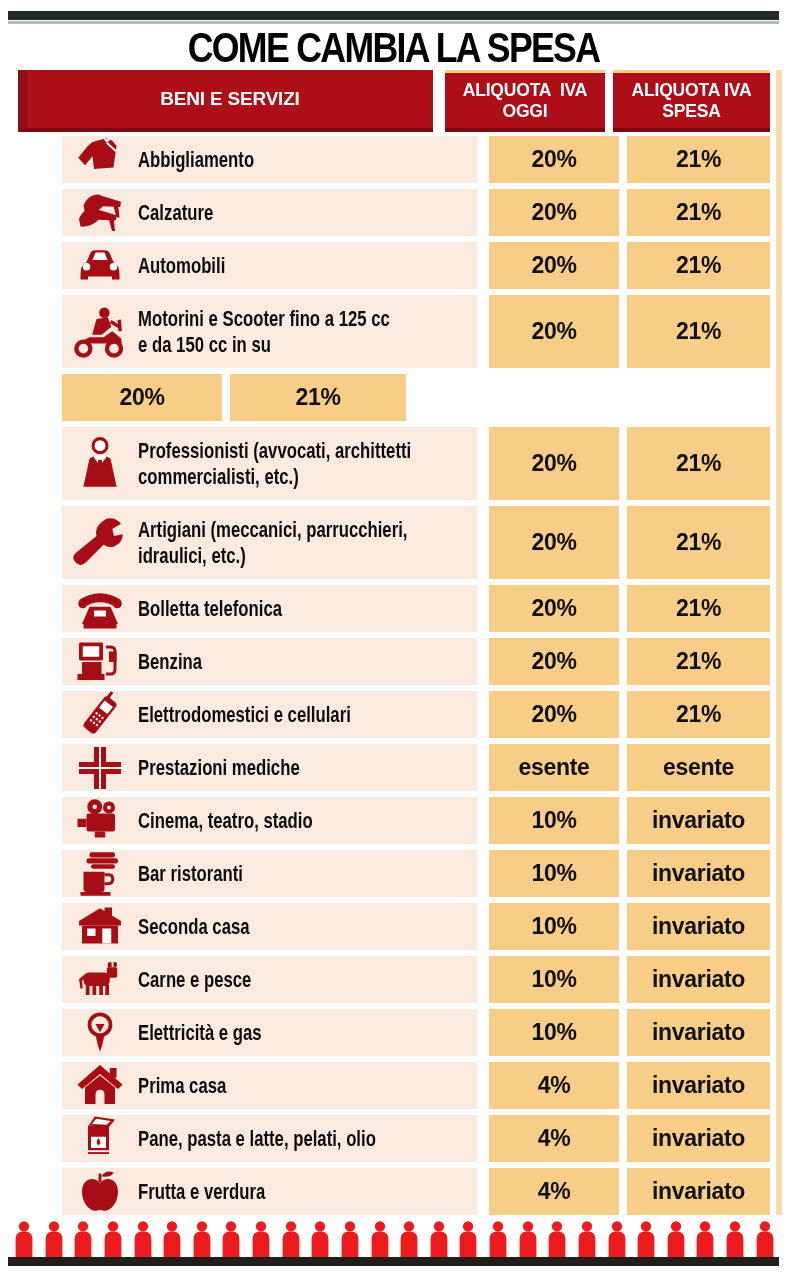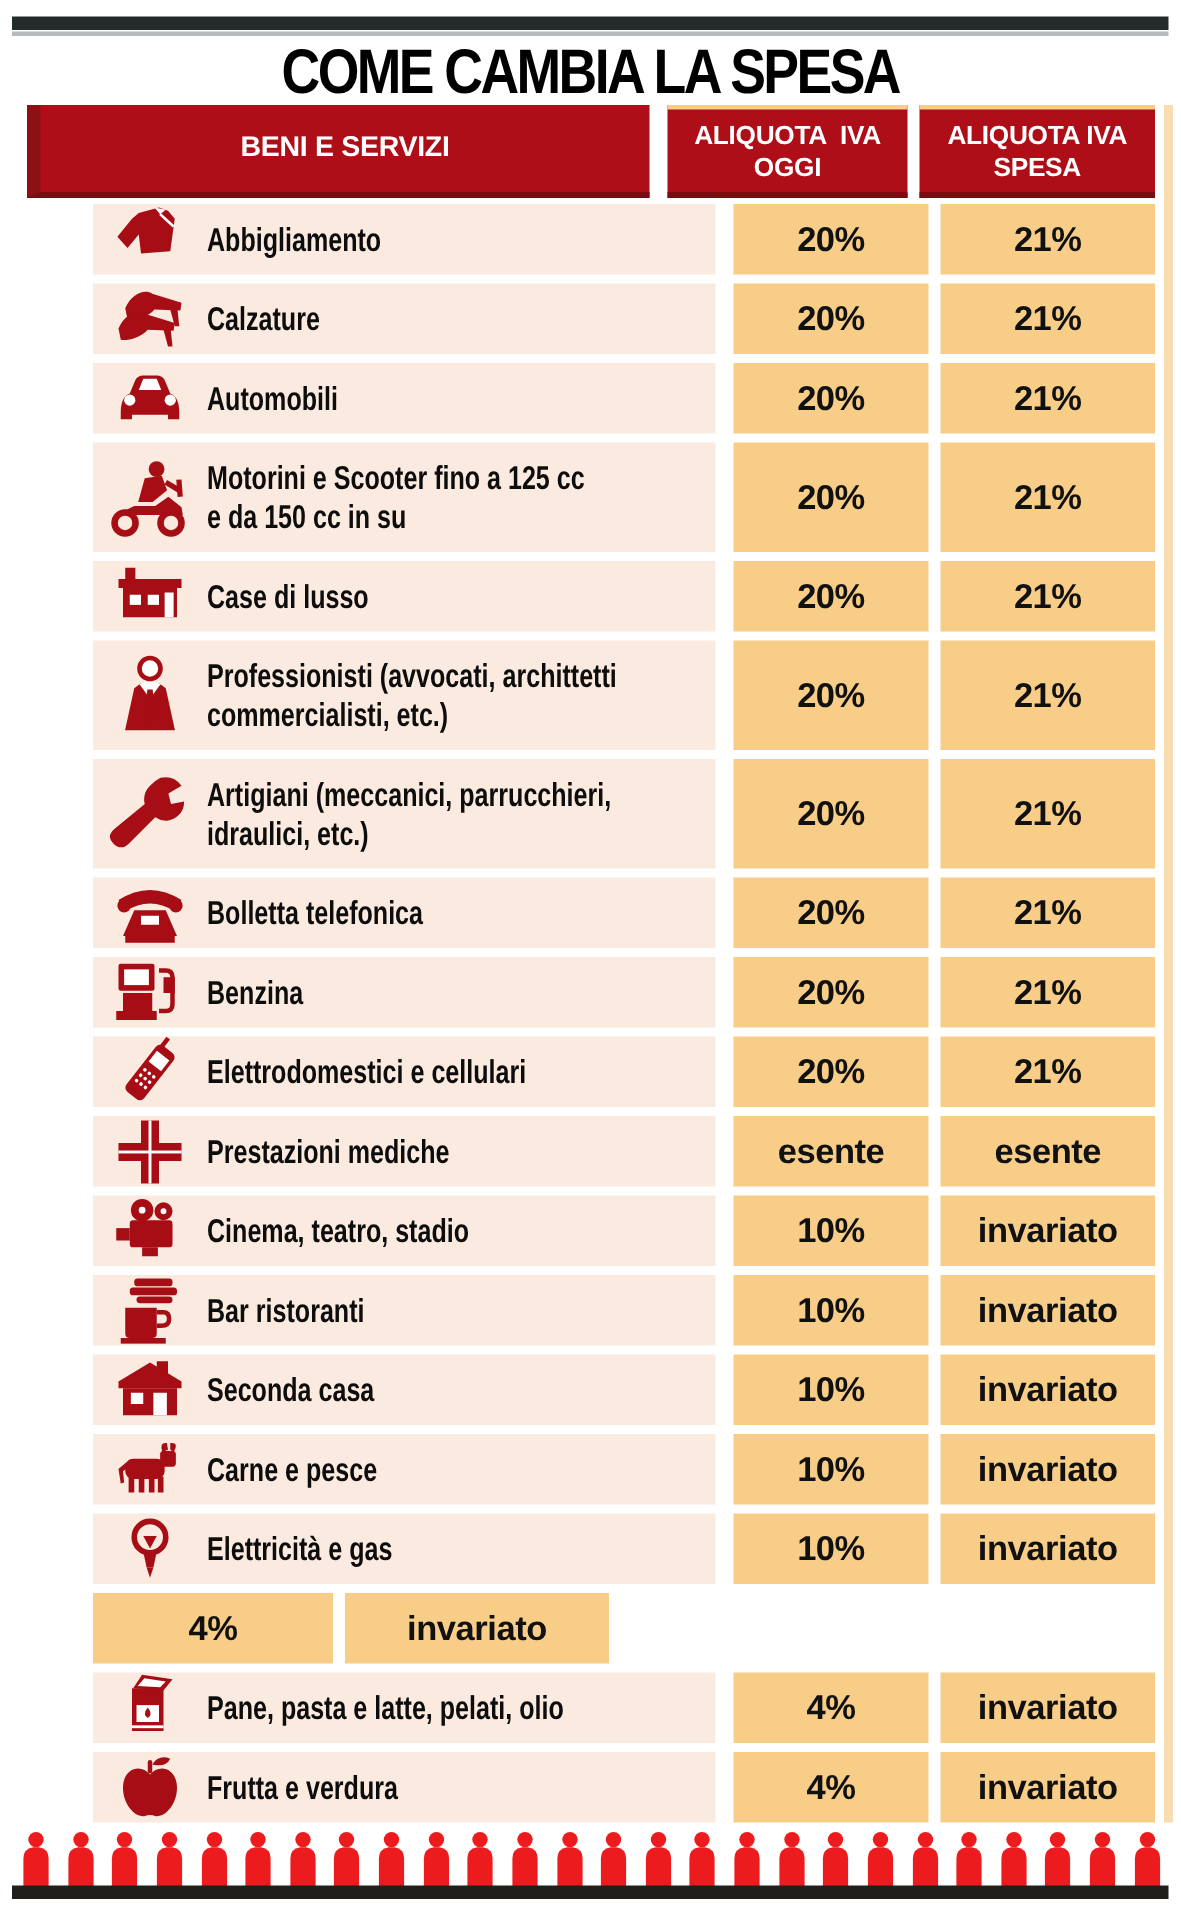--- a/index.html
+++ b/index.html
@@ -130,33 +130,20 @@
                 <path d="M54 18 L55 31" stroke="currentColor" stroke-width="4"></path>
               </svg>
             </span>
             <span class="lab">Motorini e Scooter fino a 125 cc
 e da 150 cc in su</span>
           </div>
           <div class="cell val">20%</div>
           <div class="cell val last">21%</div>
         </div>
         <div class="row">
-          <div class="cell lbl">
-            <span class="icon">
-              <svg viewBox="0 0 64 64" fill="currentColor">
-                <rect x="10" y="6" width="9" height="12"></rect>
-                <rect x="4" y="16" width="56" height="8"></rect>
-                <rect x="8" y="24" width="48" height="26"></rect>
-                <rect x="14" y="30" width="10" height="9" fill="#fff"></rect>
-                <rect x="30" y="30" width="10" height="9" fill="#fff"></rect>
-                <rect x="45" y="28" width="8" height="22" fill="#fff"></rect>
-              </svg>
-            </span>
-            <span class="lab">Case di lusso</span>
-          </div>
           <div class="cell val">20%</div>
           <div class="cell val last">21%</div>
         </div>
         <div class="row tall">
           <div class="cell lbl">
             <span class="icon">
               <svg viewBox="0 0 64 64">
                 <circle cx="32" cy="11" r="8" fill="#fff" stroke="currentColor" stroke-width="3.5"></circle>
                 <path fill="currentColor" d="M13 58 L20 26 Q26 21 32 21 Q38 21 44 26 L51 58 Z"></path>
                 <path fill="#fff" d="M24 23 L32 34 L40 23 L36 21 H28 Z"></path>
@@ -339,20 +326,30 @@
                 <path fill="currentColor" d="M26 34 H38 L35 48 H29 Z"></path>
                 <path fill="currentColor" d="M29 48 H35 L32 57 Z"></path>
               </svg>
             </span>
             <span class="lab">Elettricità e gas</span>
           </div>
           <div class="cell val">10%</div>
           <div class="cell val last">invariato</div>
         </div>
         <div class="row">
+          <div class="cell lbl">
+            <span class="icon">
+              <svg viewBox="0 0 64 64" fill="currentColor">
+                <rect x="45" y="8" width="9" height="13"></rect>
+                <path d="M2 30 L32 4 L62 30 L56 36 L32 16 L8 36 Z"></path>
+                <path d="M12 34 L32 18 L52 34 V56 H38 V44 Q38 37 32 37 Q26 37 26 44 V56 H12 Z"></path>
+              </svg>
+            </span>
+            <span class="lab">Prima casa</span>
+          </div>
           <div class="cell val">4%</div>
           <div class="cell val last">invariato</div>
         </div>
         <div class="row">
           <div class="cell lbl">
             <span class="icon">
               <svg viewBox="0 0 64 64" fill="currentColor">
                 <path d="M17 14 L25 2 L52 6 L44 16 Z"></path>
                 <path d="M21 12 L27 5 L46 8 L41 13 Z" fill="#fff"></path>
                 <rect x="16" y="14" width="28" height="38"></rect>

